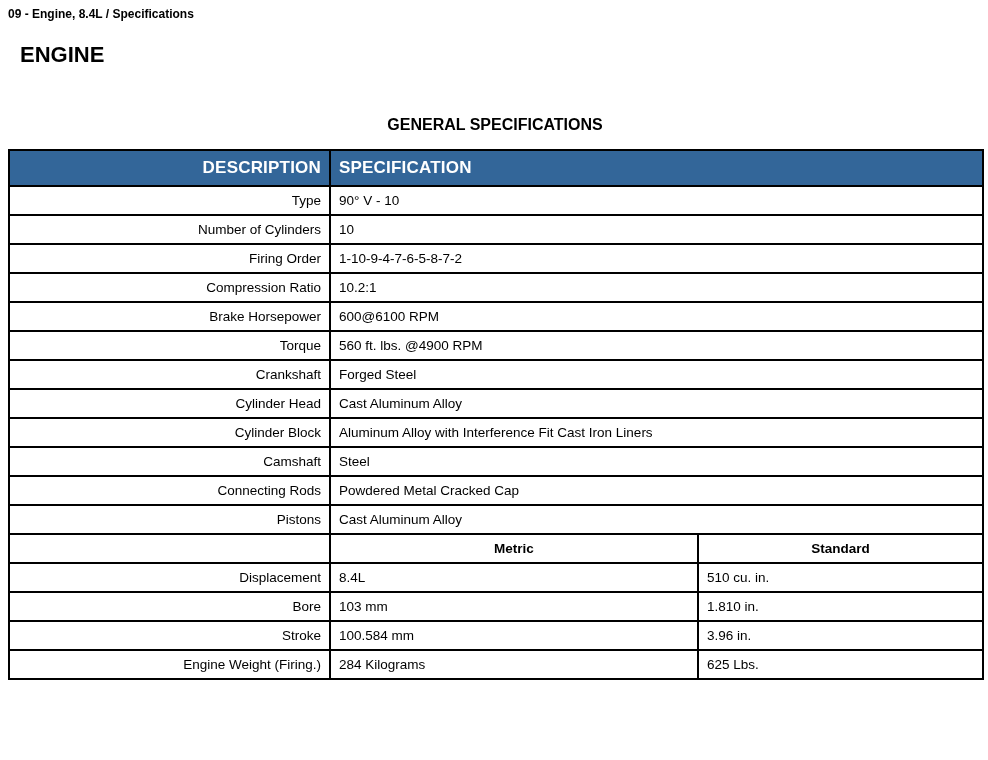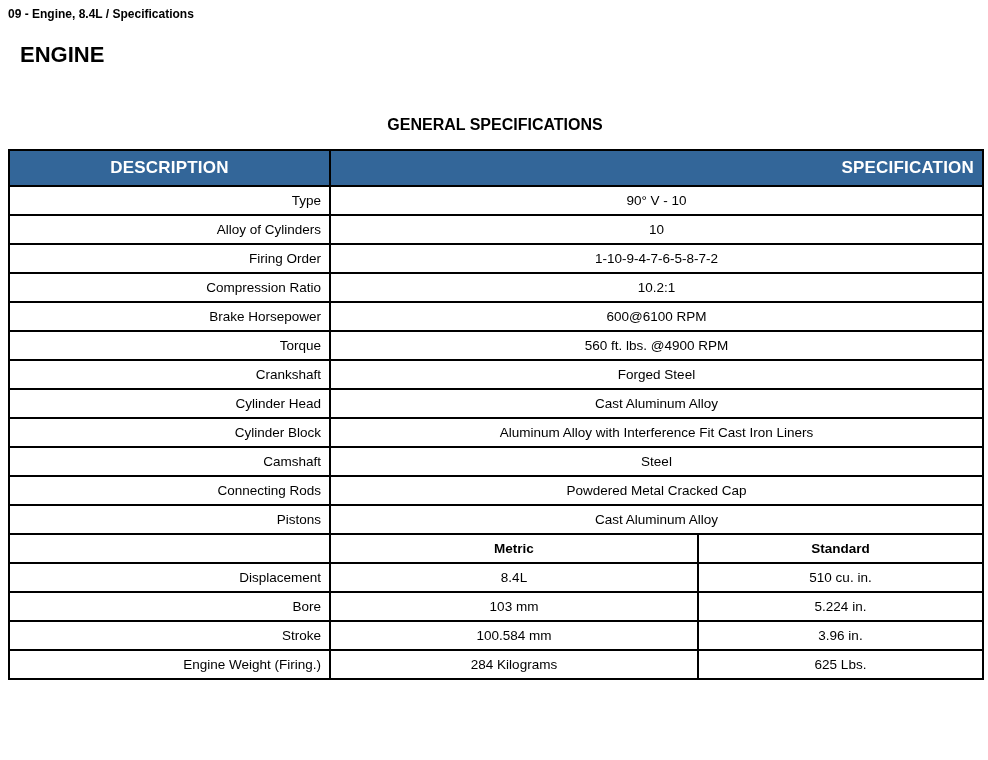--- a/index.html
+++ b/index.html
@@ -61,24 +61,24 @@
   }
   table.specs th.hdr {
     background: #336699;
     color: #ffffff;
     font-size: 17px;
     font-weight: bold;
     height: 34px;
     line-height: 34px;
     letter-spacing: 0.2px;
   }
-  table.specs th.hdr.desc { text-align: center; }
-  table.specs th.hdr.spec { text-align: right; }
+  table.specs th.hdr.desc { text-align: right; }
+  table.specs th.hdr.spec { text-align: left; }
   table.specs td.desc { text-align: right; }
-  table.specs td.val { text-align: center; }
+  table.specs td.val { }
   table.specs td.sub-hdr { text-align: center; font-weight: bold; }
   col.c1 { width: 321px; }
   col.c2 { width: 368px; }
   col.c3 { width: 285px; }
 </style>
 </head>
 <body>
 
 <div class="breadcrumb">09 - Engine, 8.4L / Specifications</div>
 <h1 class="page-title">ENGINE</h1>
@@ -95,21 +95,21 @@
       <th class="hdr desc">DESCRIPTION</th>
       <th class="hdr spec" colspan="2">SPECIFICATION</th>
     </tr>
   </thead>
   <tbody>
     <tr>
       <td class="desc">Type</td>
       <td class="val" colspan="2">90° V - 10</td>
     </tr>
     <tr>
-      <td class="desc">Alloy of Cylinders</td>
+      <td class="desc">Number of Cylinders</td>
       <td class="val" colspan="2">10</td>
     </tr>
     <tr>
       <td class="desc">Firing Order</td>
       <td class="val" colspan="2">1-10-9-4-7-6-5-8-7-2</td>
     </tr>
     <tr>
       <td class="desc">Compression Ratio</td>
       <td class="val" colspan="2">10.2:1</td>
     </tr>
@@ -152,21 +152,21 @@
       <td class="sub-hdr">Standard</td>
     </tr>
     <tr>
       <td class="desc">Displacement</td>
       <td class="val">8.4L</td>
       <td class="val">510 cu. in.</td>
     </tr>
     <tr>
       <td class="desc">Bore</td>
       <td class="val">103 mm</td>
-      <td class="val">5.224 in.</td>
+      <td class="val">1.810 in.</td>
     </tr>
     <tr>
       <td class="desc">Stroke</td>
       <td class="val">100.584 mm</td>
       <td class="val">3.96 in.</td>
     </tr>
     <tr>
       <td class="desc">Engine Weight (Firing.)</td>
       <td class="val">284 Kilograms</td>
       <td class="val">625 Lbs.</td>

